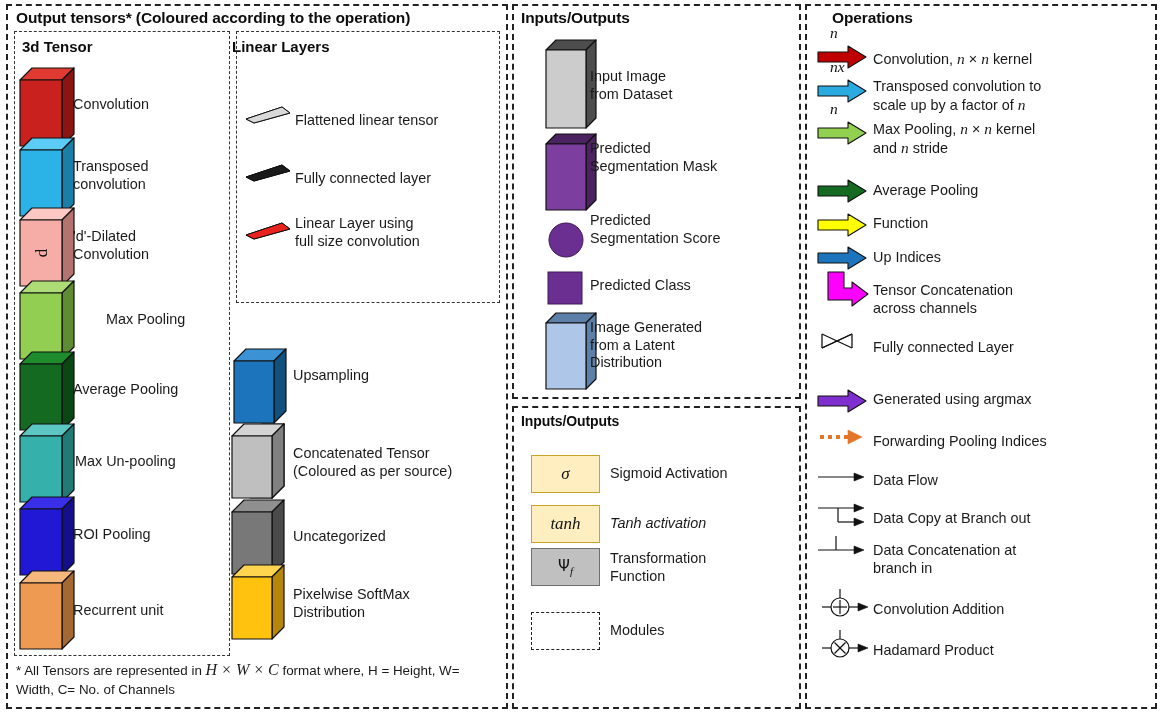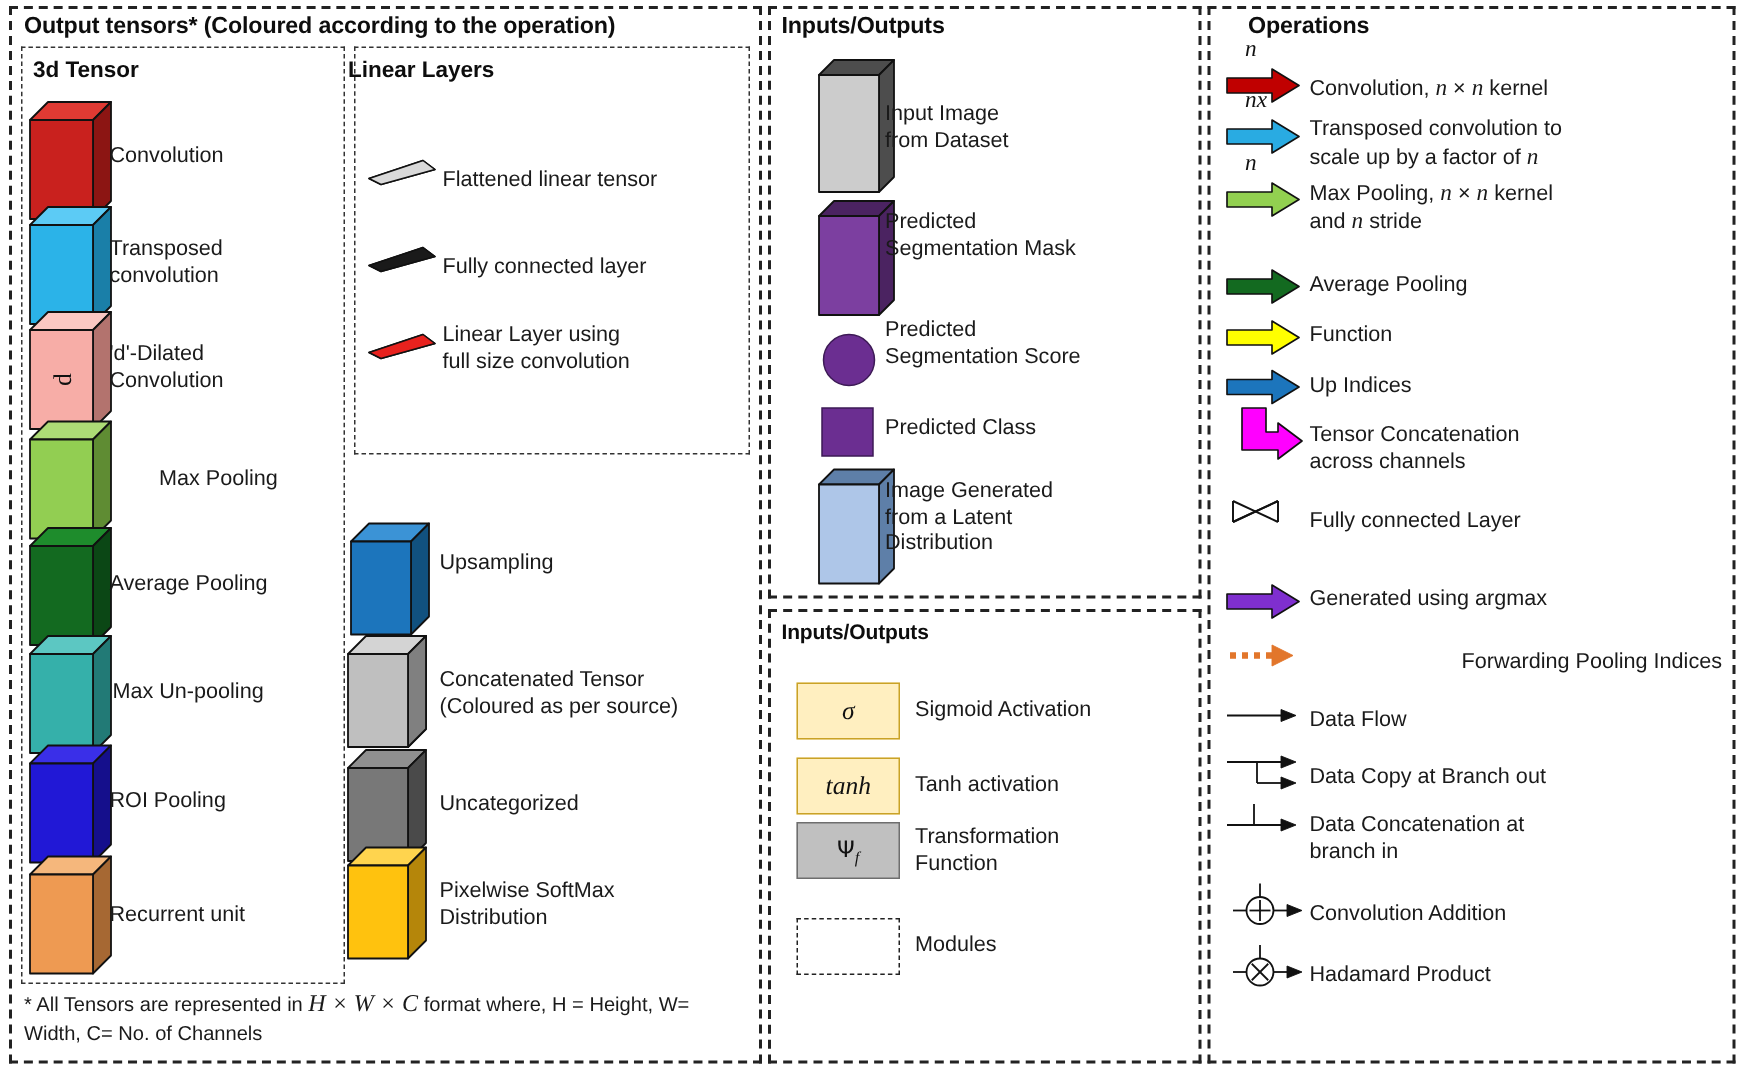--- a/index.html
+++ b/index.html
@@ -179,21 +179,21 @@
 from a Latent
 Distribution</div>
   </div>
 
 <div class="panel" style="left:512px;top:406px;width:289px;height:303px;"></div>
 <div class="panel-title" style="left:521px;top:413px;font-size:14px;">Inputs/Outputs</div>
 <div id="iobotlist">
     <div style="position: absolute; left: 531px; top: 455px; width: 69px; height: 38px; background: rgb(255, 239, 192); border: 1.4px solid rgb(201, 162, 39); box-sizing: border-box; display: flex; align-items: center; justify-content: center; font-family: &quot;Liberation Serif&quot;, serif; font-style: italic; font-size: 17px; color: rgb(17, 17, 17);">σ</div>
     <div class="lbl" style="left: 610px; top: 465px;">Sigmoid Activation</div>
     <div style="position: absolute; left: 531px; top: 505px; width: 69px; height: 38px; background: rgb(255, 239, 192); border: 1.4px solid rgb(201, 162, 39); box-sizing: border-box; display: flex; align-items: center; justify-content: center; font-family: &quot;Liberation Serif&quot;, serif; font-style: italic; font-size: 17px; color: rgb(17, 17, 17);">tanh</div>
-    <div class="lbl" style="left: 610px; top: 515px;">Tanh activation</div>
+    <div class="lbl" style="left: 610px; top: 515px; font-style: italic;">Tanh activation</div>
     <div style="position: absolute; left: 531px; top: 548px; width: 69px; height: 38px; background: rgb(192, 192, 192); border: 1.4px solid rgb(110, 110, 110); box-sizing: border-box; display: flex; align-items: center; justify-content: center; font-family: &quot;Liberation Serif&quot;, serif; font-style: italic; font-size: 17px; color: rgb(17, 17, 17);">
       <span style="font-style:normal;font-family:'DejaVu Sans',sans-serif;font-size:15px;">Ψ<sub style="font-family:'Liberation Serif',serif;font-style:italic;font-size:11px;">f</sub></span>
     </div>
     <div class="lbl" style="left: 610px; top: 550px;">Transformation
 Function</div>
     <div style="position: absolute; left: 531px; top: 612px; width: 69px; height: 38px; background: rgb(255, 255, 255); border: 1.4px dashed rgb(34, 34, 34); box-sizing: border-box; display: flex; align-items: center; justify-content: center; font-family: &quot;Liberation Serif&quot;, serif; font-style: italic; font-size: 17px; color: rgb(17, 17, 17);"></div>
     <div class="lbl" style="left: 610px; top: 622px;">Modules</div>
   </div>
 
 <div class="panel" style="left:805px;top:4px;width:352px;height:705px;"></div>
@@ -239,21 +239,21 @@
     </svg>
     <div class="lbl" style="left: 873px; top: 339px; width: 275px;">Fully connected Layer</div>
     <svg width="58" height="34" style="left: 818px; top: 384px;">
       <polygon points="0,12 30,12 30,6 48,17 30,28 30,22 0,22" fill="#7F2FCF" stroke="#111" stroke-width="1.1" stroke-linejoin="round"></polygon>
     </svg>
     <div class="lbl" style="left: 873px; top: 391px; width: 275px;">Generated using argmax</div>
     <svg width="58" height="22" style="left: 818px; top: 428px;">
       <line x1="2" y1="9" x2="30" y2="9" stroke="#E2762B" stroke-width="4.2" stroke-dasharray="4 4"></line>
       <polygon points="30,2 44,9 30,16" fill="#E2762B" stroke="#E2762B" stroke-width="0.6" stroke-linejoin="round"></polygon>
     </svg>
-    <div class="lbl" style="left: 873px; top: 433px; width: 275px; text-align: right;">Forwarding Pooling Indices</div>
+    <div class="lbl" style="left: 873px; top: 433px; width: 275px;">Forwarding Pooling Indices</div>
     <svg width="58" height="20" style="left: 818px; top: 469px;">
       <line x1="0" y1="8" x2="36" y2="8" stroke="#111" stroke-width="1.2"></line>
       <polygon points="36,4 46,8 36,12" fill="#111" stroke="#111" stroke-width="0.6" stroke-linejoin="round"></polygon>
     </svg>
     <div class="lbl" style="left: 873px; top: 472px; width: 275px;">Data Flow</div>
     <svg width="58" height="30" style="left: 818px; top: 502px;">
       <line x1="0" y1="6" x2="36" y2="6" stroke="#111" stroke-width="1.2"></line>
       <line x1="20" y1="6" x2="20" y2="20" stroke="#111" stroke-width="1.2"></line>
       <line x1="20" y1="20" x2="36" y2="20" stroke="#111" stroke-width="1.2"></line>
       <polygon points="36,2 46,6 36,10" fill="#111" stroke="#111" stroke-width="0.6" stroke-linejoin="round"></polygon>

